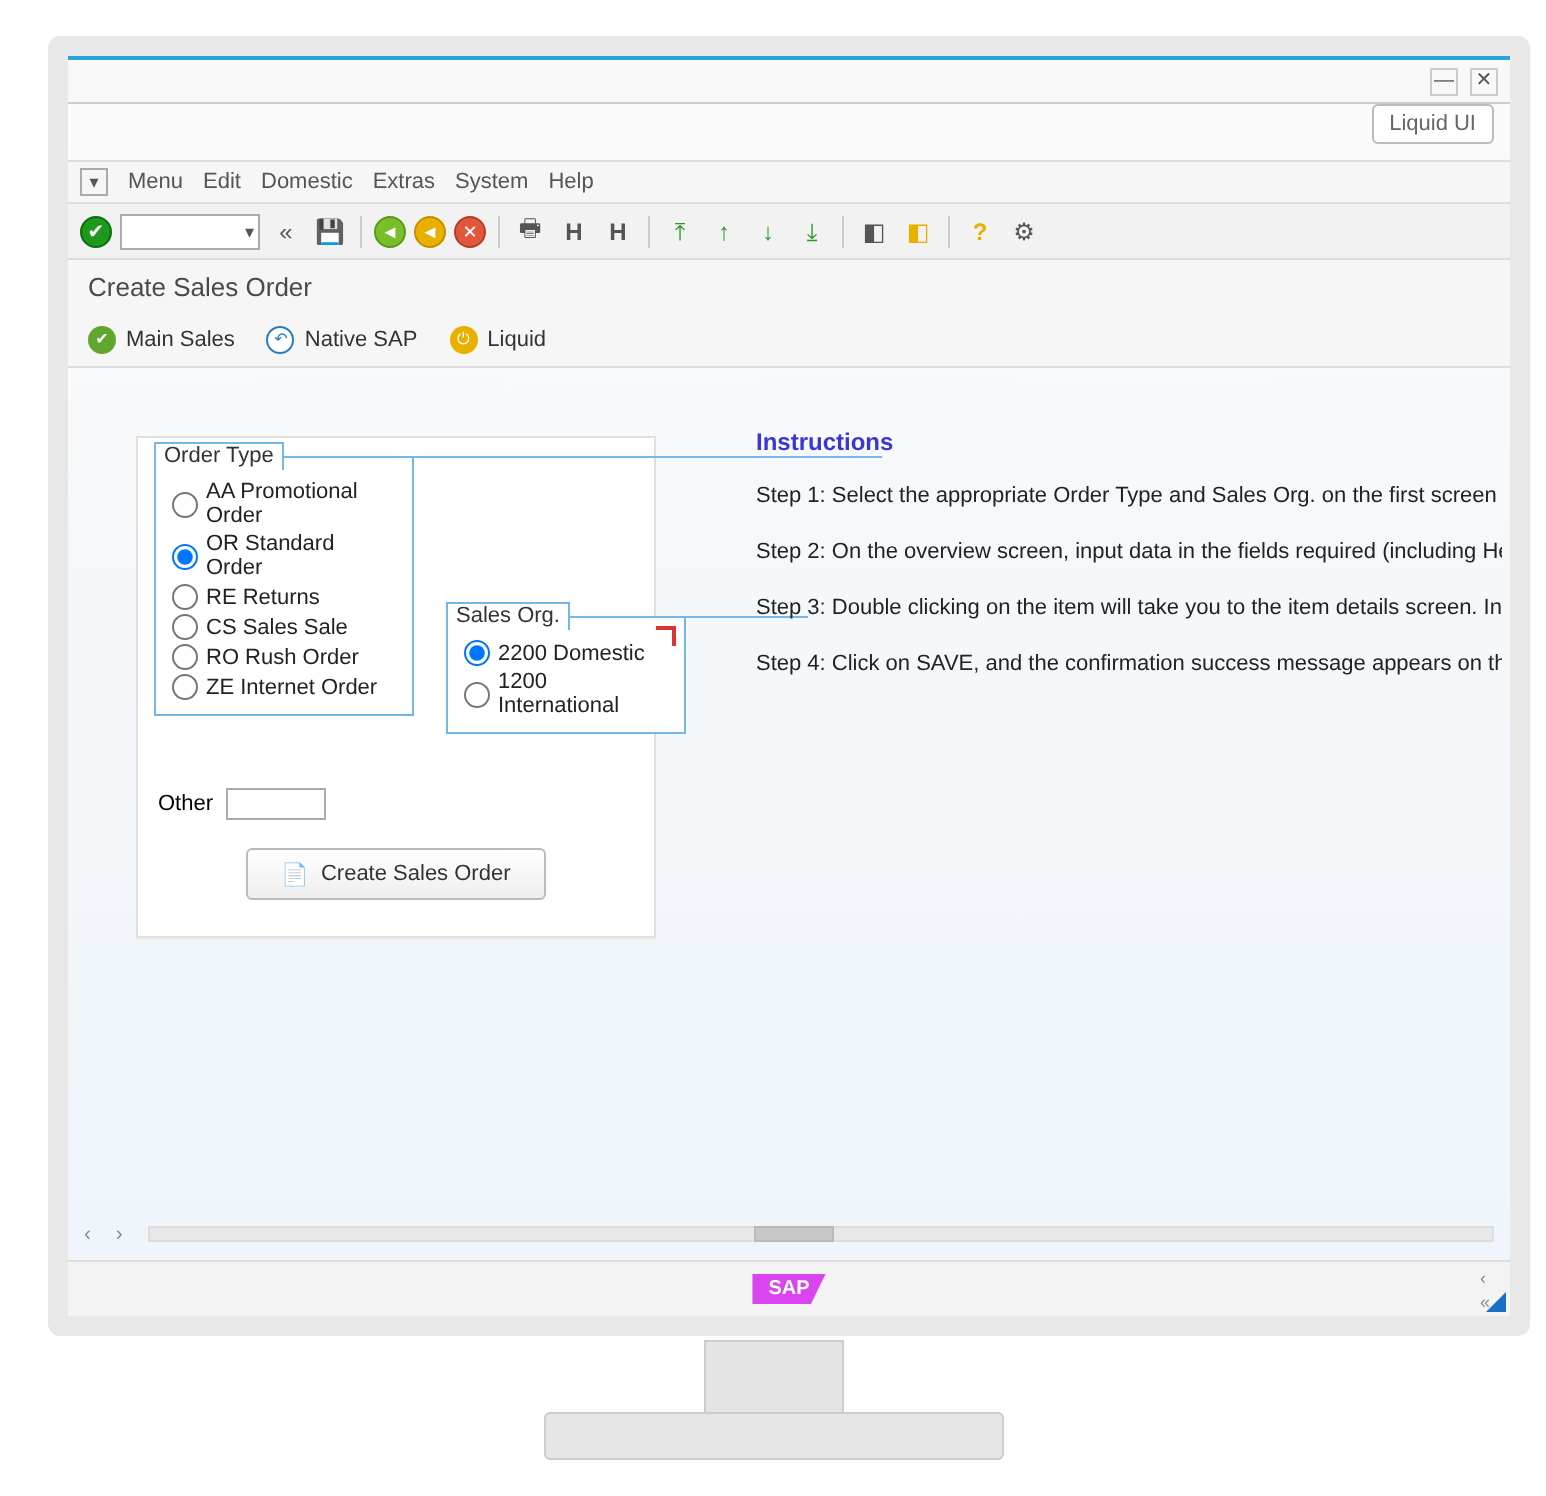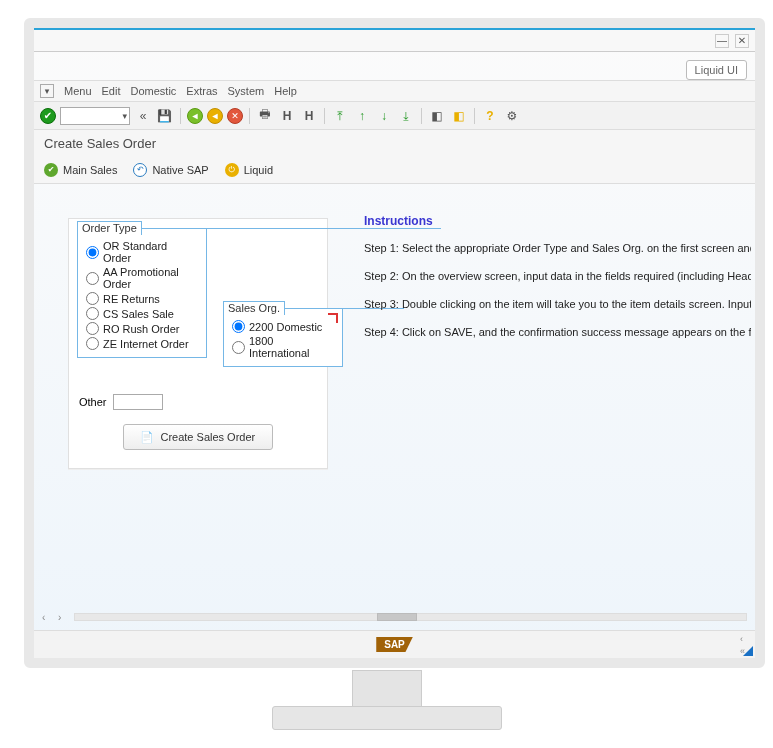--- a/index.html
+++ b/index.html
@@ -49,21 +49,21 @@
     color: #555;
     border: 1px solid #ccc;
     font-size: 10px;
     line-height: 1;
     cursor: pointer;
   }
   .brand-row {
     height: 28px;
     display: flex;
     justify-content: flex-end;
-    align-items: flex-end;
+    align-items: flex-start;
     padding: 0 8px;
   }
   .brand-btn {
     border: 1px solid #bbb;
     border-radius: 3px;
     padding: 3px 8px;
     background: #fff;
     color: #666;
     font-size: 11px;
   }
@@ -206,21 +206,21 @@
     display: flex; align-items: center; justify-content: center;
     gap: 6px;
     width: 150px; height: 26px;
     border: 1px solid #bbb; border-radius: 3px;
     background: linear-gradient(#fff,#eee);
     cursor: pointer;
     font-size: 11px; color: #333;
   }
   .instructions {
     position: absolute;
-    left: 330px; top: 30px; right: 4px;
+    left: 344px; top: 30px; right: 4px;
     color: #222;
   }
   .instructions h4 { color: #3a36d1; font-size: 12px; font-weight: bold; margin-bottom: 14px; }
   .instructions p { font-size: 11px; margin-bottom: 16px; white-space: nowrap; overflow: hidden; }
   .hscroll {
     position: absolute;
     left: 8px; right: 8px; bottom: 34px;
     height: 14px;
     display: flex; align-items: center;
     gap: 4px;
@@ -230,21 +230,21 @@
   .hscroll .track { flex: 1; height: 8px; background: #e8e8e8; border: 1px solid #ddd; position: relative; }
   .hscroll .thumb { position: absolute; left: 45%; top: -1px; width: 40px; height: 8px; background: #c7c7c7; border: 1px solid #bbb; }
   .footer {
     position: absolute; left: 0; right: 0; bottom: 0;
     height: 28px;
     border-top: 1px solid #ddd;
     display: flex; align-items: center; justify-content: center;
     background: #f3f3f3;
   }
   .sap-logo {
-    background: #a16207; color: #fff;
+    background: #d946ef; color: #fff;
     font-weight: bold; font-size: 10px;
     padding: 2px 8px;
     clip-path: polygon(0 0, 100% 0, 80% 100%, 0 100%);
   }
   .footer .chev { position: absolute; right: 10px; display: flex; flex-direction: column; gap: 2px; font-size: 9px; color: #888; }
   .footer .corner { position: absolute; right: 2px; bottom: 2px; width: 0; height: 0; border-left: 10px solid transparent; border-bottom: 10px solid #1870c5; }
   .stand {
     position: absolute;
     bottom: 8px; left: 50%; transform: translateX(-50%);
     width: 230px; height: 70px;
@@ -321,26 +321,26 @@
         <span>Liquid</span>
       </span>
     </div>
 
     <div class="workarea">
 
       <div class="panel-group">
         <div class="fieldset narrow">
           <div class="legend">Order Type</div>
           <label class="radio-row">
+              <input type="radio" name="ot" style="">
+              <span>AA Promotional Order</span>
+            </label>
+          <label class="radio-row">
               <input type="radio" name="ot" checked="" style="">
               <span>OR Standard Order</span>
-            </label>
-          <label class="radio-row">
-              <input type="radio" name="ot" style="">
-              <span>AA Promotional Order</span>
             </label>
           <label class="radio-row">
               <input type="radio" name="ot" style="">
               <span>RE Returns</span>
             </label>
           <label class="radio-row">
               <input type="radio" name="ot" style="">
               <span>CS Sales Sale</span>
             </label>
           <label class="radio-row">
@@ -359,21 +359,21 @@
 
         <div class="fieldset sales">
           <div class="legend">Sales Org.</div>
           <span class="req-mark"></span>
           <label class="radio-row">
               <input type="radio" name="so" checked="" style="">
               <span>2200 Domestic</span>
             </label>
           <label class="radio-row">
               <input type="radio" name="so" style="">
-              <span>1800 International</span>
+              <span>1200 International</span>
             </label>
         </div>
 
         <button class="create-btn">
           <span>📄</span>
           <span>Create Sales Order</span>
         </button>
       </div>
 
       <div class="instructions">

